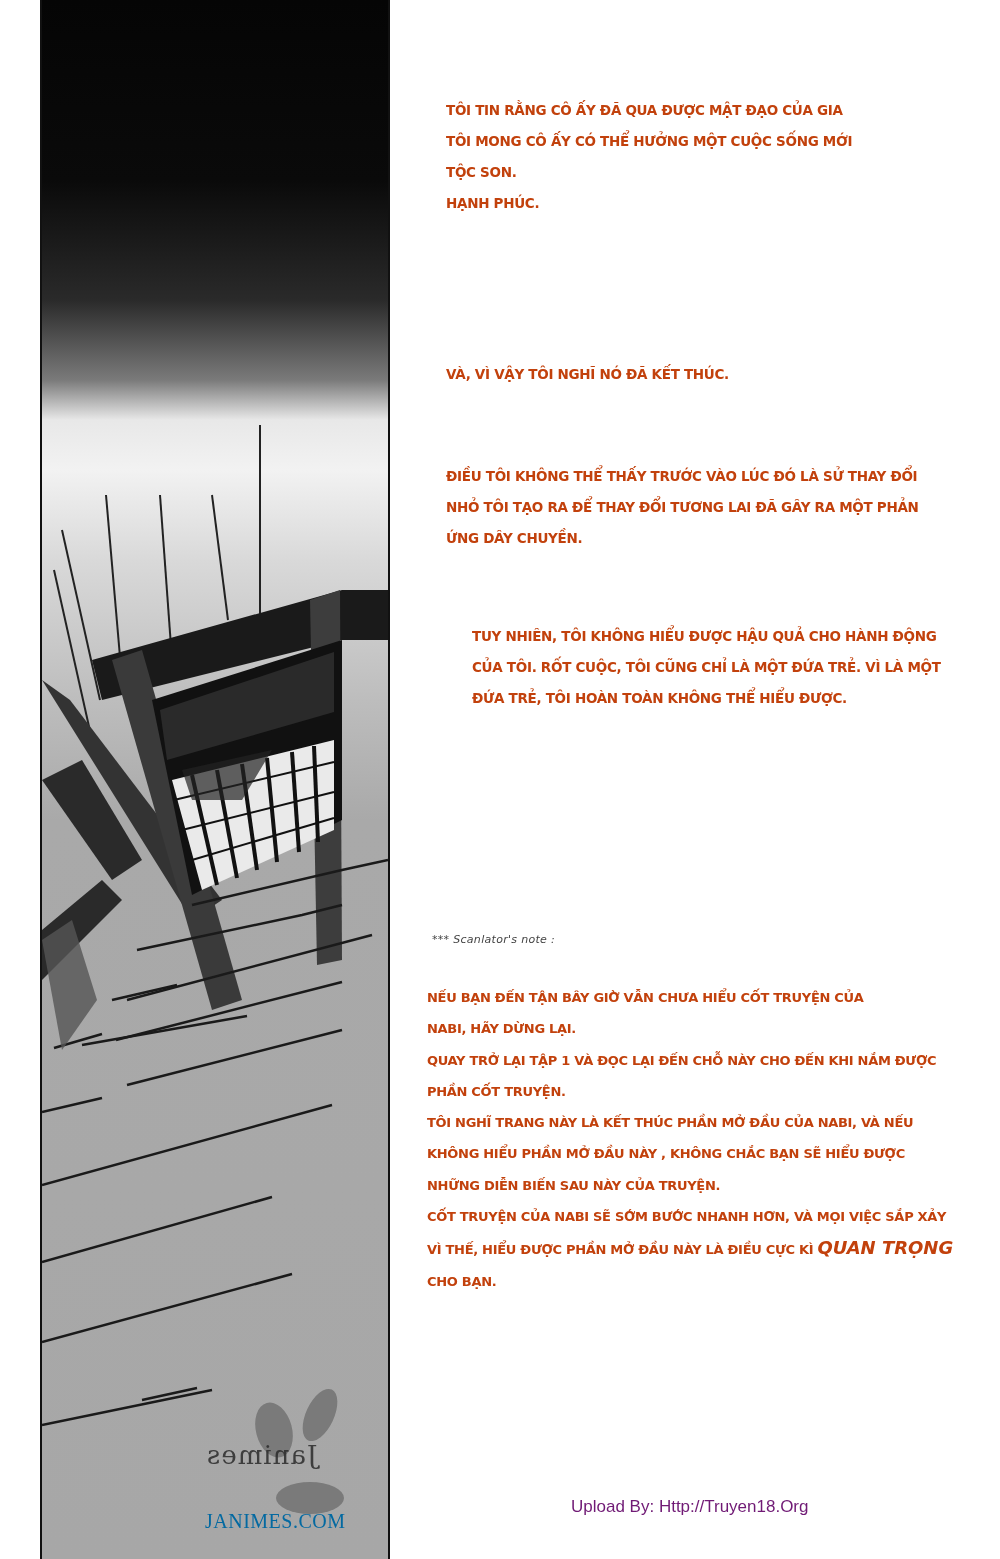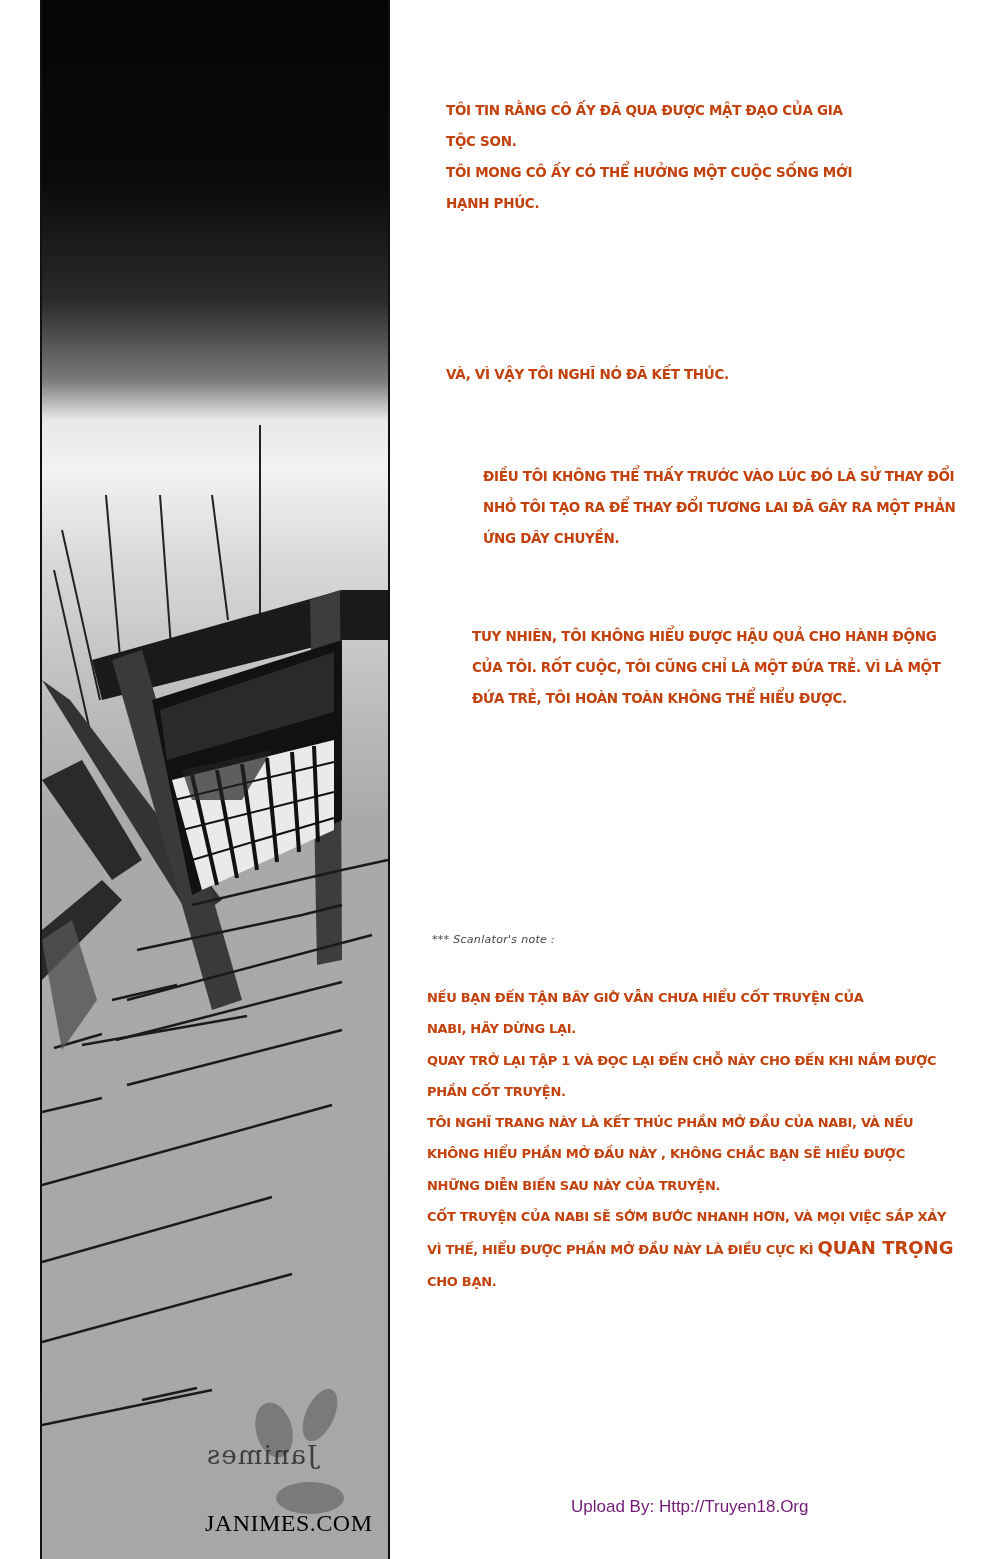--- a/index.html
+++ b/index.html
@@ -16,36 +16,36 @@
     .panel svg { position: absolute; left: 0; top: 0; }
 
     
     .txt {
       position: absolute; font-family: "DejaVu Sans", sans-serif; font-weight: bold;
       font-size: 13.5px; letter-spacing: -0.3px; line-height: 31px; color: #c2410c; text-transform: uppercase;
       white-space: nowrap;
     }
     .b1 { left: 446px; top: 95px; }
     .b2 { left: 446px; top: 359px; }
-    .b3 { left: 446px; top: 461px; margin-left: 37px; }
+    .b3 { left: 446px; top: 461px; }
     .b4 { left: 472px; top: 621px; }
     .note-title {
       position: absolute; left: 432px; top: 933px; font-family: "DejaVu Sans", sans-serif;
       font-style: italic; font-size: 11px; color: #444; letter-spacing: 0.3px;
     }
     .note { left: 427px; top: 982px; font-size: 13px; line-height: 31.3px; }
-    .important { font-size: 18px; letter-spacing: 0; }
+    .important { font-size: 18px; font-style: italic; letter-spacing: 0; }
 
     .watermark-logo {
       position: absolute; left: 206px; top: 1440px; font-family: "DejaVu Serif", serif;
       font-size: 26px; color: #2b2b2b; letter-spacing: 1px; transform: scaleX(-1); opacity: .85;
     }
     .watermark-site {
       position: absolute; left: 205px; top: 1510px; font-family: "Liberation Serif", serif;
-      font-size: 24px; color: #000000; letter-spacing: 0.5px;
+      font-size: 20px; color: #0369a1; letter-spacing: 0.5px;
     }
     .upload {
       position: absolute; left: 571px; top: 1497px; font-family: "Liberation Sans", sans-serif;
       font-size: 17px; color: #701a75; letter-spacing: 0;
     }
   </style>
 </head>
 <body>
 
 <div class="panel">
@@ -113,22 +113,22 @@
     <g fill="#6b6b6b" opacity=".75">
       <ellipse cx="232" cy="1430" rx="18" ry="28" transform="rotate(-15 232 1430)"></ellipse>
       <ellipse cx="278" cy="1415" rx="14" ry="28" transform="rotate(25 278 1415)"></ellipse>
       <ellipse cx="268" cy="1498" rx="34" ry="16"></ellipse>
     </g>
   </svg>
 </div>
 
 <div class="txt b1">
   <div>TÔI TIN RẰNG CÔ ẤY ĐÃ QUA ĐƯỢC MẬT ĐẠO CỦA GIA</div>
+  <div>TÔI MONG CÔ ẤY CÓ THỂ HƯỞNG MỘT CUỘC SỐNG MỚI</div>
   <div>TỘC SON.</div>
-  <div>TÔI MONG CÔ ẤY CÓ THỂ HƯỞNG MỘT CUỘC SỐNG MỚI</div>
   <div>HẠNH PHÚC.</div>
 </div>
 
 <div class="txt b2">
   <div>VÀ, VÌ VẬY TÔI NGHĨ NÓ ĐÃ KẾT THÚC.</div>
 </div>
 
 <div class="txt b3">
   <div>ĐIỀU TÔI KHÔNG THỂ THẤY TRƯỚC VÀO LÚC ĐÓ LÀ SỬ THAY ĐỔI</div>
   <div>NHỎ TÔI TẠO RA ĐỂ THAY ĐỔI TƯƠNG LAI ĐÃ GÂY RA MỘT PHẢN</div>

